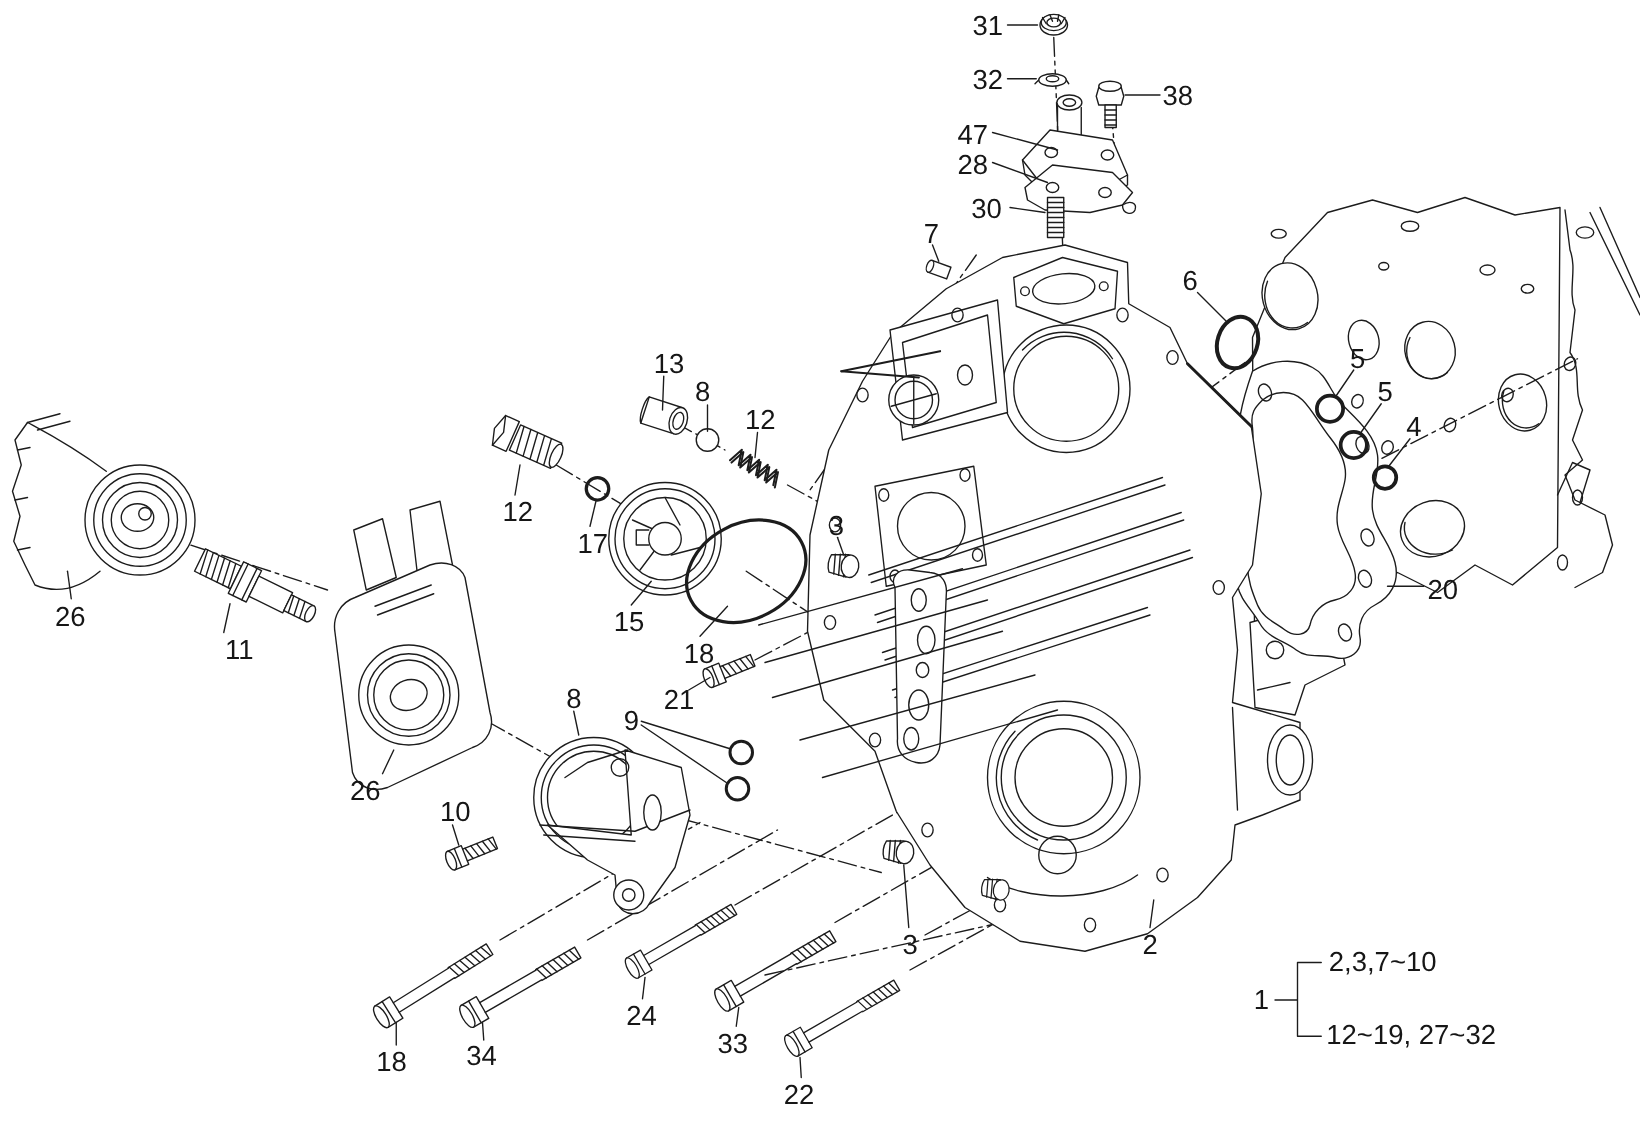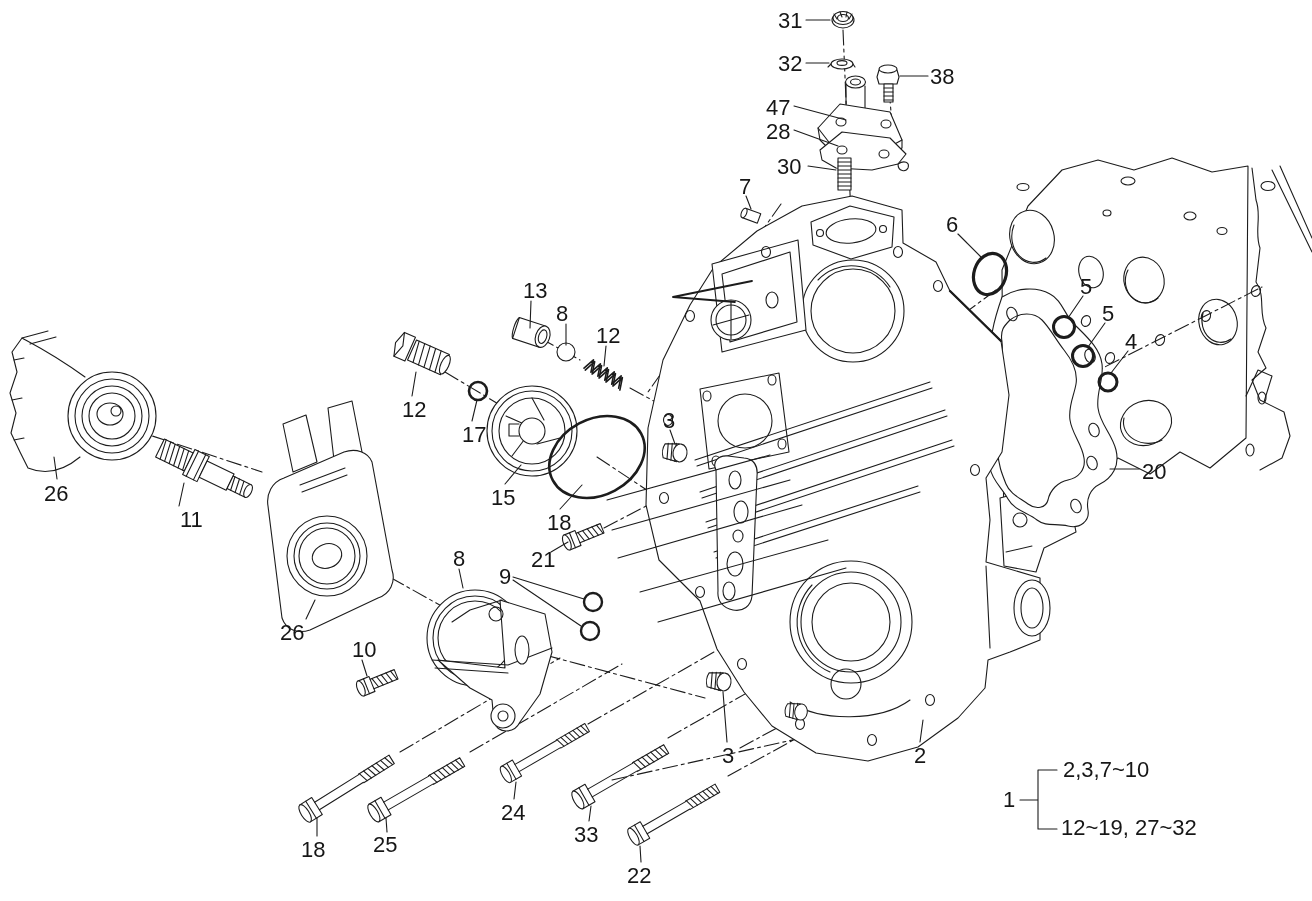--- a/index.html
+++ b/index.html
@@ -424,21 +424,21 @@
 <div class="callout" style="left:547px;top:512px">18</div>
 <div class="callout" style="left:663px;top:410px">3</div>
 <div class="callout" style="left:44px;top:483px">26</div>
 <div class="callout" style="left:180px;top:509px">11</div>
 <div class="callout" style="left:280px;top:622px">26</div>
 <div class="callout" style="left:352px;top:639px">10</div>
 <div class="callout" style="left:453px;top:548px">8</div>
 <div class="callout" style="left:499px;top:566px">9</div>
 <div class="callout" style="left:531px;top:549px">21</div>
 <div class="callout" style="left:301px;top:839px">18</div>
-<div class="callout" style="left:373px;top:834px">25</div>
+<div class="callout" style="left:373px;top:834px">34</div>
 <div class="callout" style="left:501px;top:802px">24</div>
 <div class="callout" style="left:574px;top:824px">33</div>
 <div class="callout" style="left:627px;top:865px">22</div>
 <div class="callout" style="left:722px;top:745px">3</div>
 <div class="callout" style="left:914px;top:745px">2</div>
 <div class="callout" style="left:1003px;top:789px">1</div>
 <div class="callout" style="left:1063px;top:759px">2,3,7~10</div>
 <div class="callout" style="left:1061px;top:817px">12~19, 27~32</div>
 
 </div>

